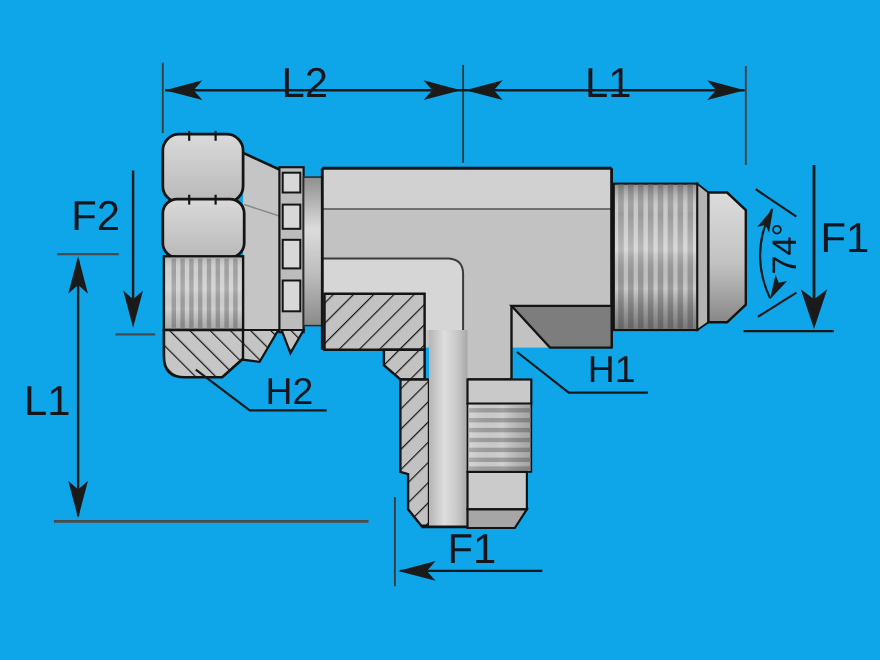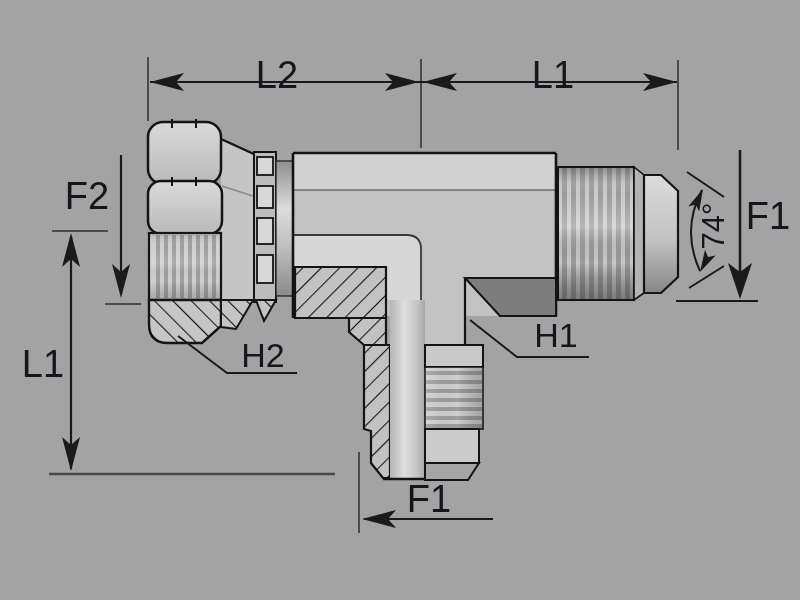--- a/index.html
+++ b/index.html
@@ -1,16 +1,16 @@
 <!DOCTYPE html>
 <html><head>
 <meta charset="utf-8">
 <style>
   html,body{margin:0;padding:0;background:#ffffff;}
-  .stage{position:relative;width:800px;height:600px;background:#a3a3a3;overflow:hidden;
+  .stage{position:relative;width:800px;height:600px;background:#0ea5e9;overflow:hidden;
          font-family:"Liberation Sans","DejaVu Sans",sans-serif;}
   svg{display:block;}
   text{fill:#15151c;font-family:"Liberation Sans","DejaVu Sans",sans-serif;}
   .dim-label{font-size:38px;}
   .hex-label{font-size:34px;}
   .angle-label{font-size:31px;}
 </style>
 </head>
 <body>
 

